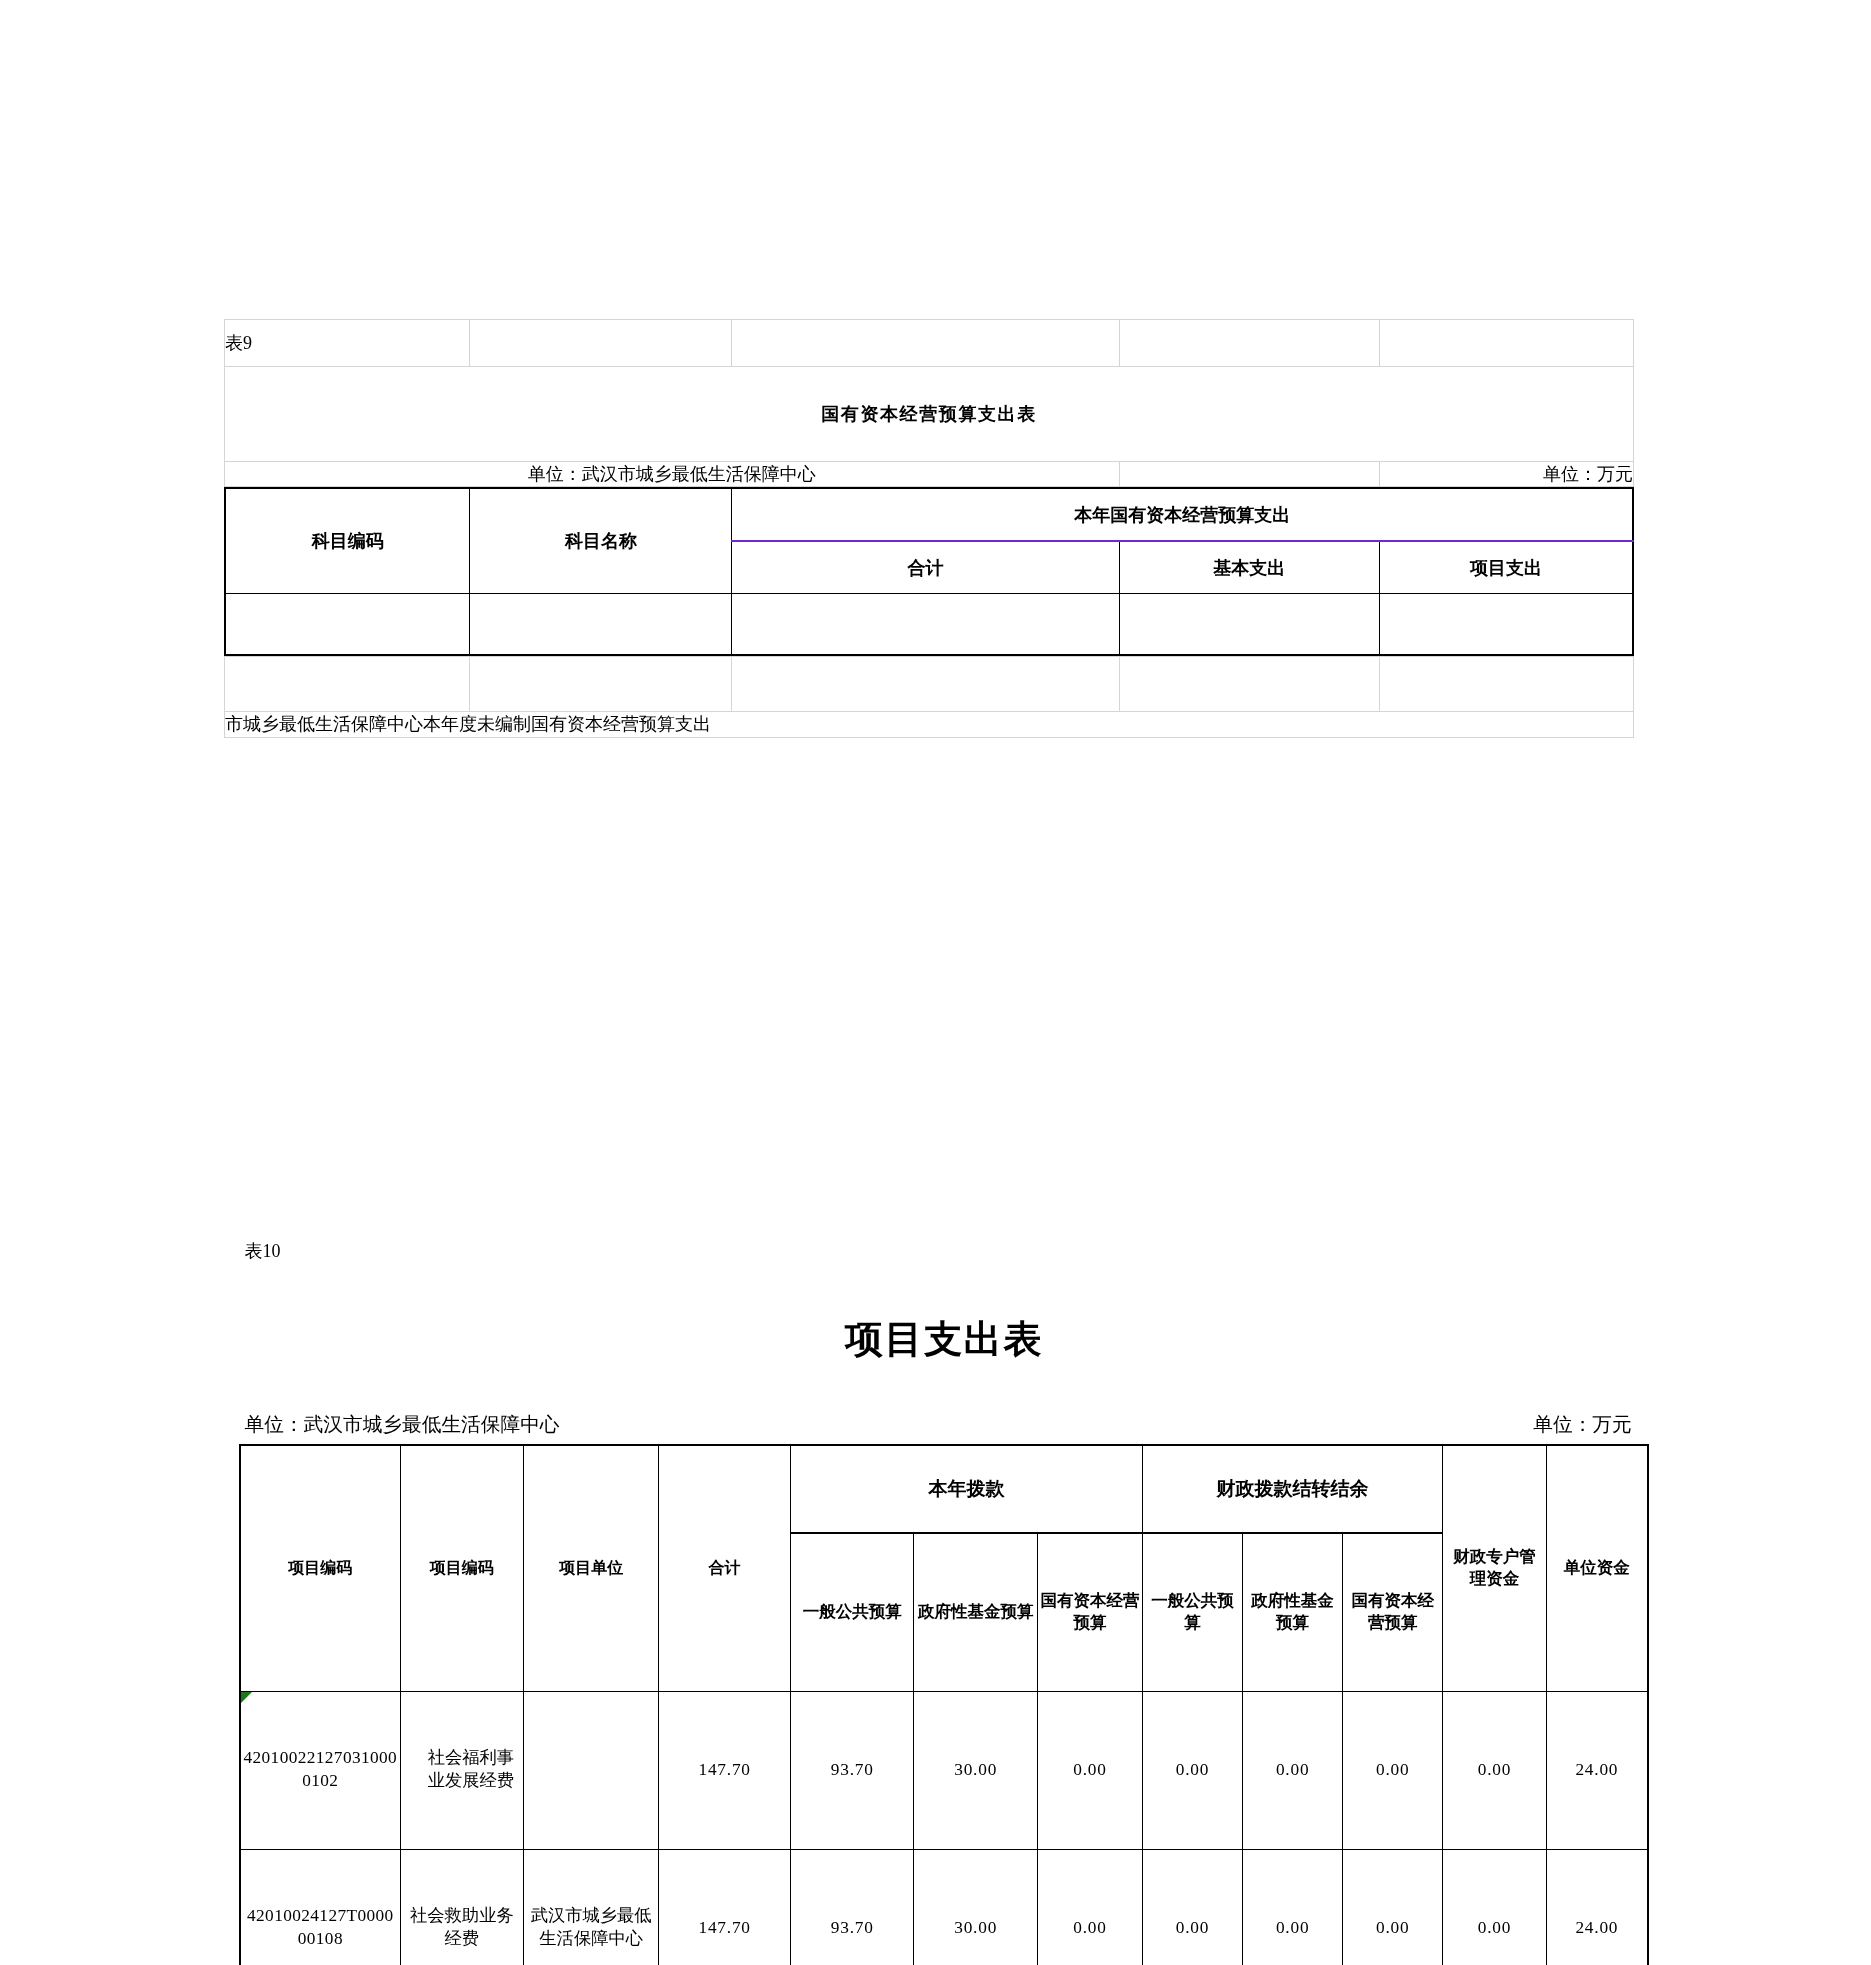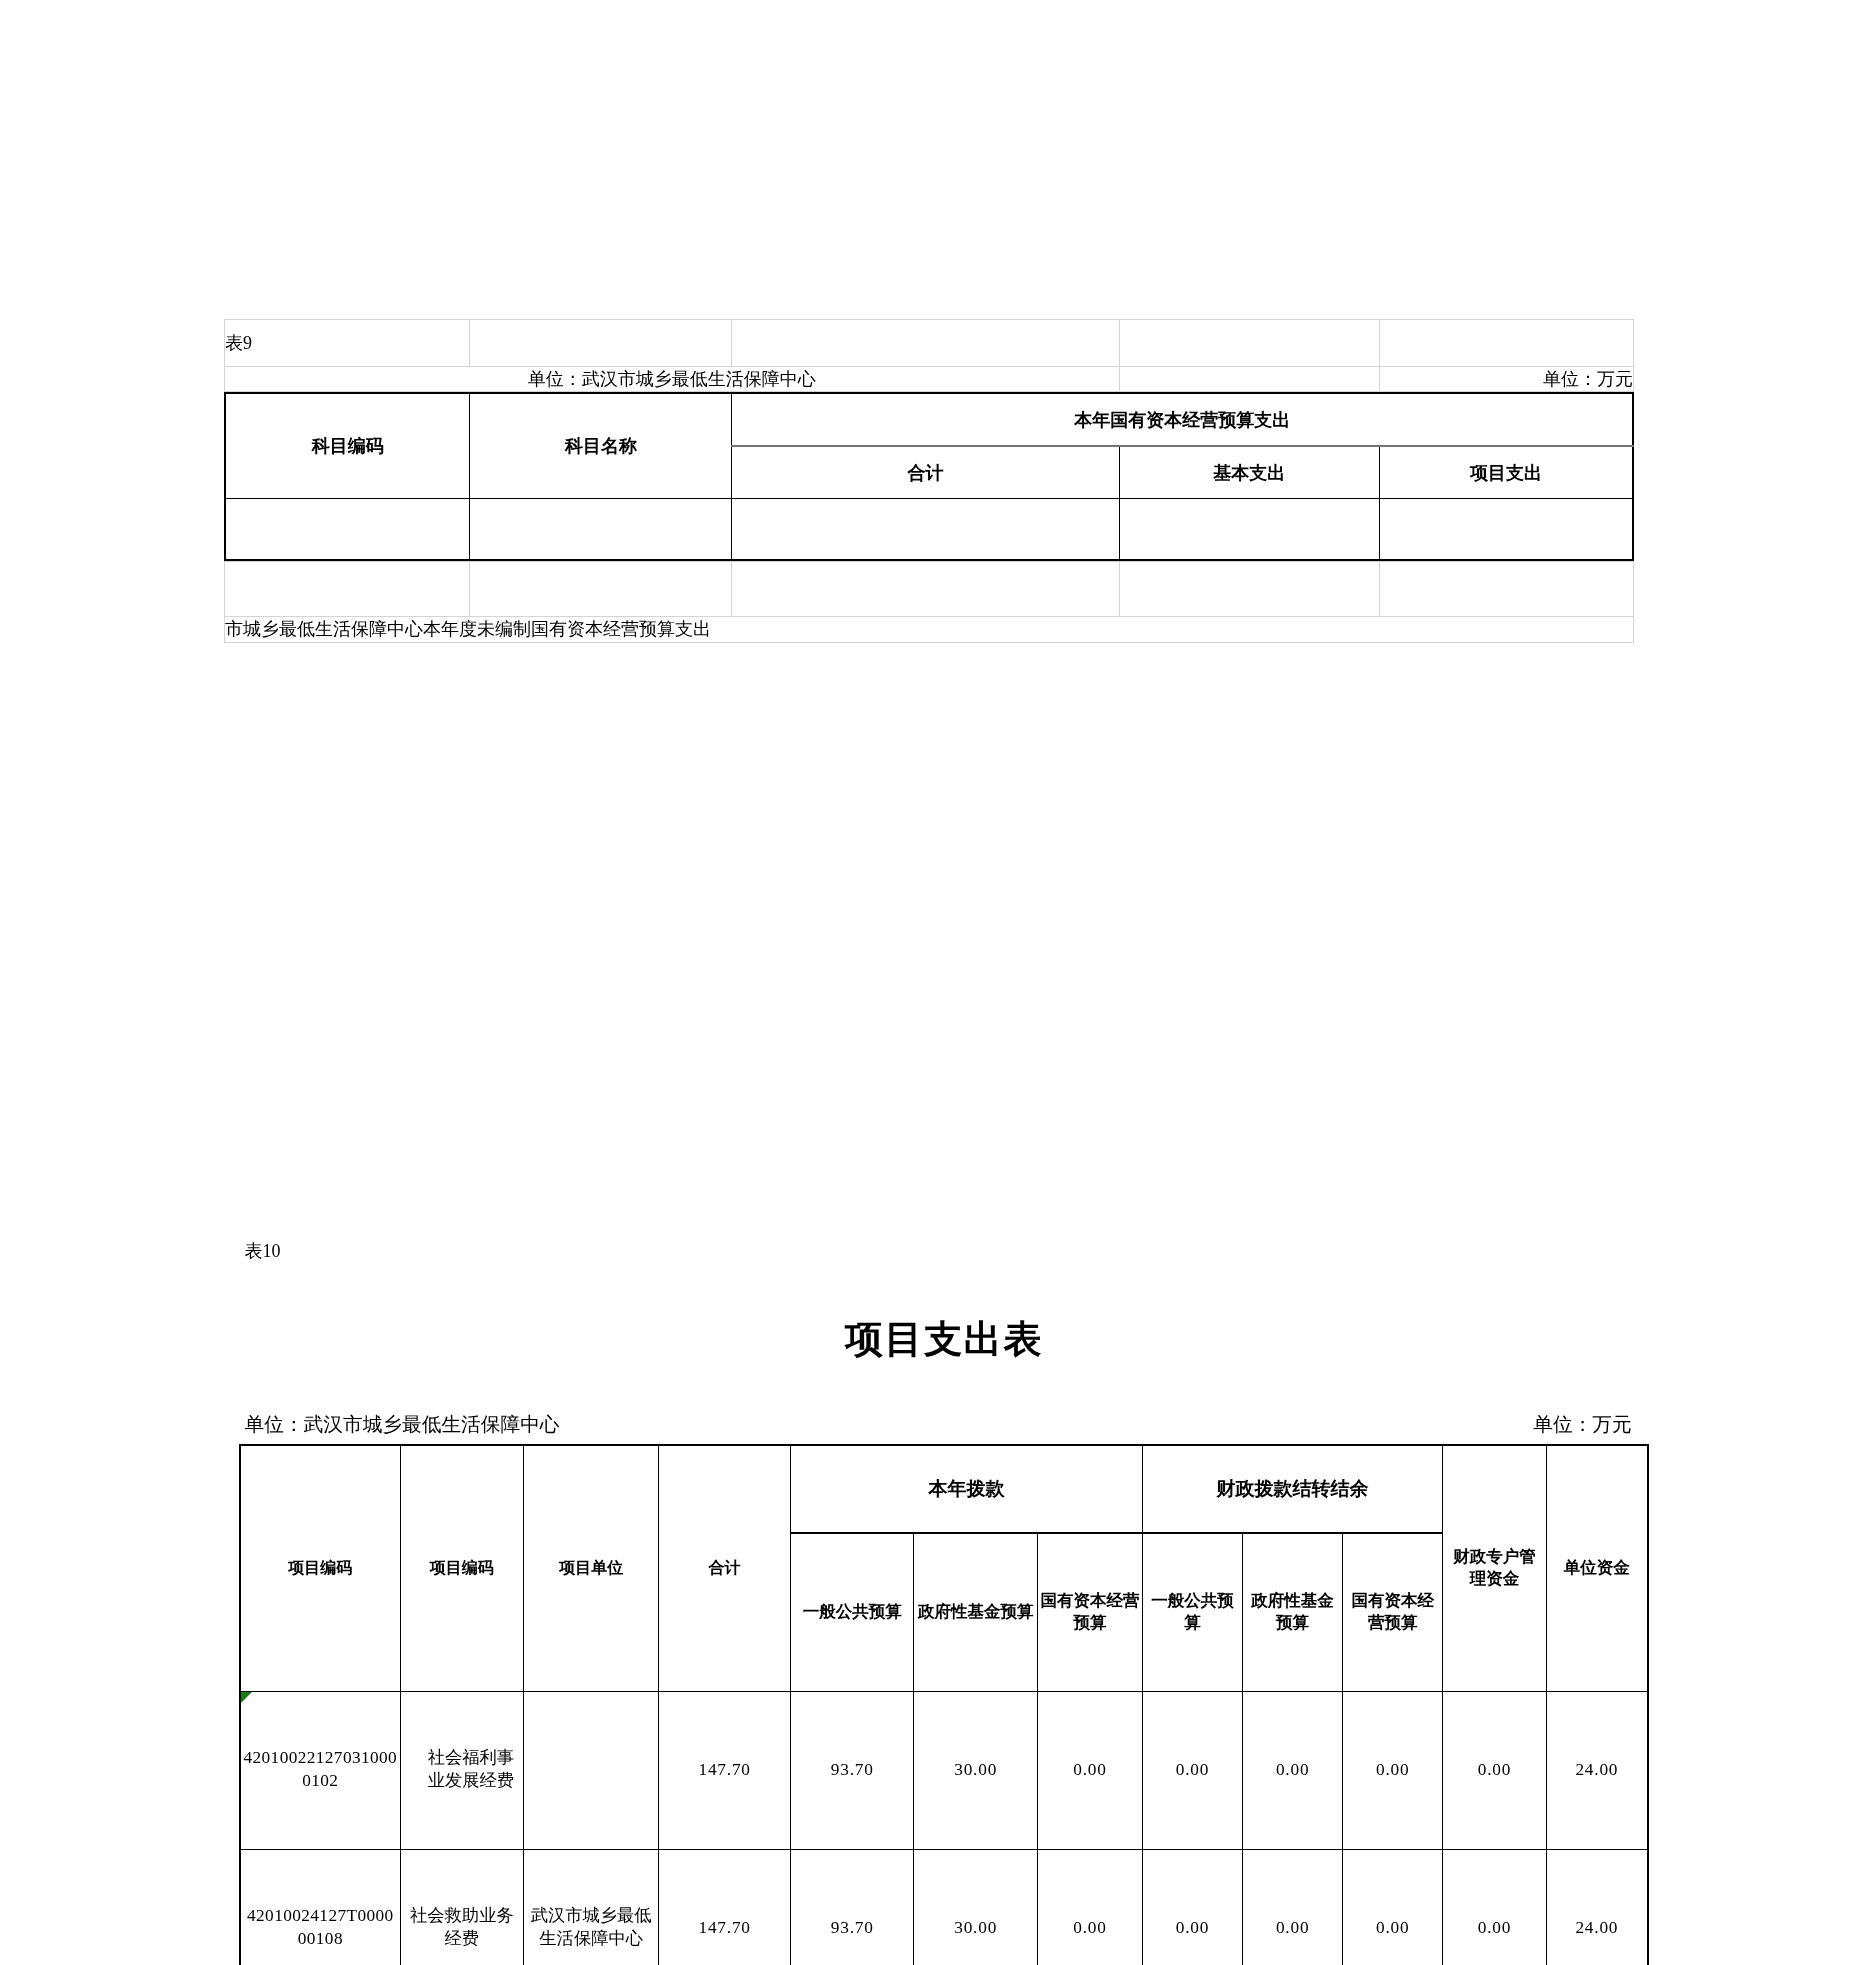--- a/index.html
+++ b/index.html
@@ -176,20 +176,23 @@
 
       <tbody>
           <tr>
         <td class="gl t9-tag h-blank-1">表9</td>
         <td class="gl h-blank-1"></td>
         <td class="gl h-blank-1"></td>
         <td class="gl h-blank-1"></td>
         <td class="gl h-blank-1"></td>
       </tr>
 
+      <tr>
+        <td class="gl t9-title" colspan="5">国有资本经营预算支出表</td>
+      </tr>
 
       <tr>
         <td class="gl t9-unit-left" colspan="3">单位：武汉市城乡最低生活保障中心</td>
         <td class="gl"></td>
         <td class="gl t9-unit-right">单位：万元</td>
       </tr>
     </tbody>
       </table>
 
     <table class="grid" style="border:2px solid #000;">
@@ -197,21 +200,21 @@
         <col style="width:17.4%">
         <col style="width:18.6%">
         <col style="width:27.5%">
         <col style="width:18.5%">
         <col style="width:18.0%">
       </colgroup>
       <tbody>
           <tr>
         <td class="bk-thin t9-hdr" rowspan="2" style="height:102px;">科目编码</td>
         <td class="bk-thin t9-hdr" rowspan="2">科目名称</td>
-        <td class="bk-thin t9-hdr" colspan="3" style="height:51px;border-bottom:2px solid #737373;margin-top:26px;">本年国有资本经营预算支出</td>
+        <td class="bk-thin t9-hdr" colspan="3" style="height:51px;border-bottom:2px solid #6d28d9;margin-top:26px;">本年国有资本经营预算支出</td>
       </tr>
       <tr>
         <td class="bk-thin t9-hdr" style="height:51px;">合计</td>
         <td class="bk-thin t9-hdr">基本支出</td>
         <td class="bk-thin t9-hdr">项目支出</td>
       </tr>
       <tr class="h-blank-3">
         <td class="bk-thin h-blank-3"></td>
         <td class="bk-thin"></td>
         <td class="bk-thin"></td>

